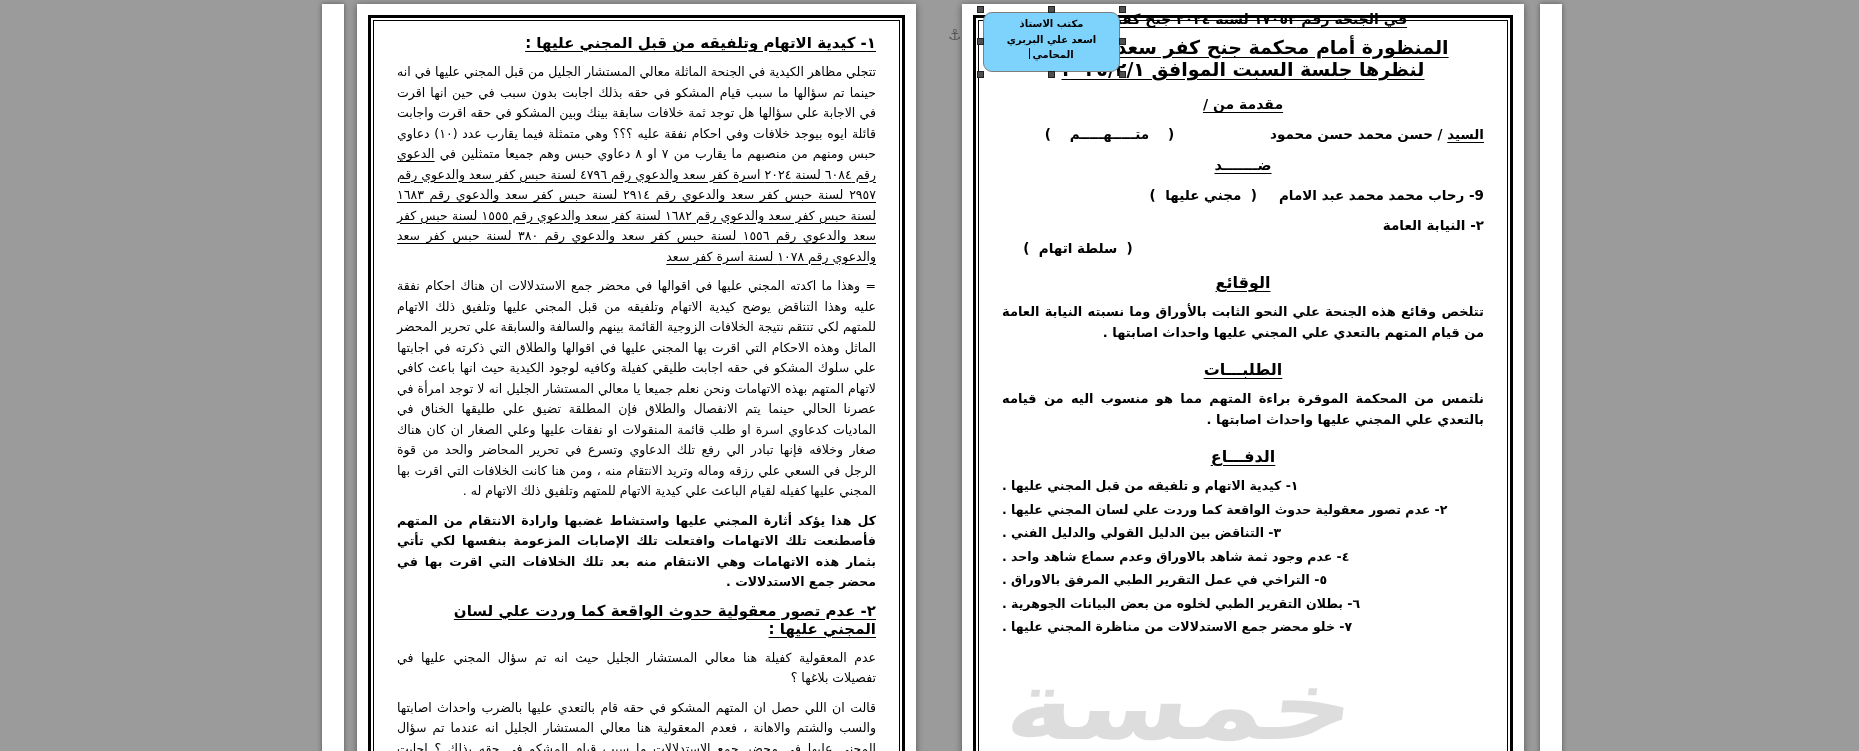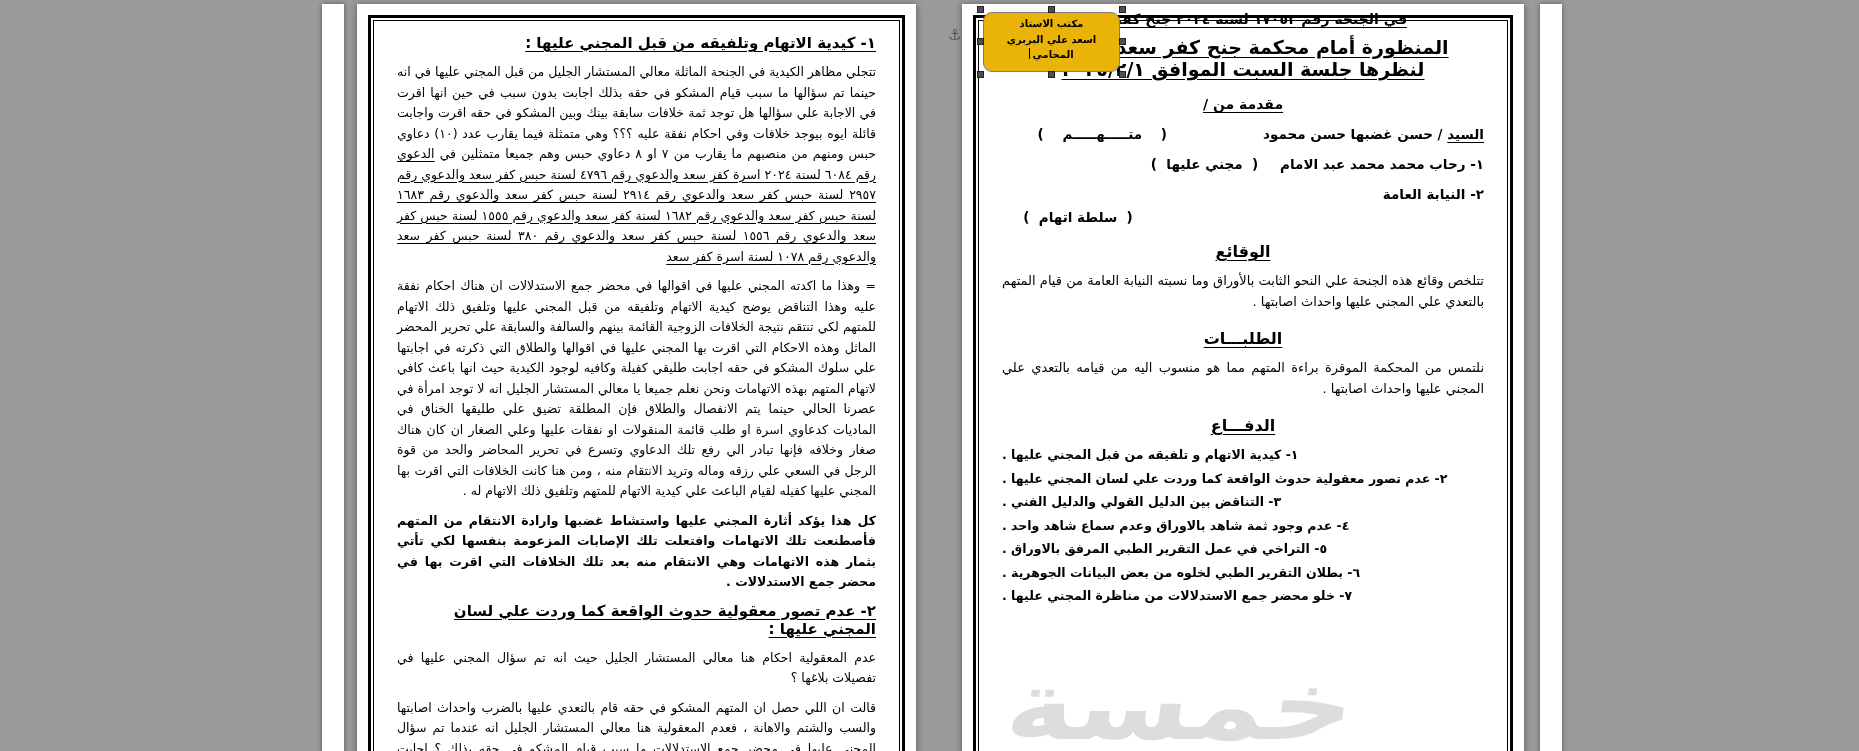--- a/index.html
+++ b/index.html
@@ -40,36 +40,36 @@
   .title  { margin-top:86px; font-size:16.5px; }
   .case   { margin-top:7px;  font-size:14px; }
   .court  { margin-top:9px;  font-size:19px; }
   .from   { margin-top:16px; font-size:14px; }
   .versus { margin-top:15px; font-size:14.5px; }
   .row { display:flex; margin-top:14px; font-size:13.5px; font-weight:bold; }
   .gap-def { margin-inline-start:96px; }
   .gap-p1  { margin-inline-start:22px; }
   .gap-p2  { margin-inline-start:250px;margin-top:23px; }
   .mid-heading { margin-top:17px; text-align:center; font-size:16px; font-weight:bold; }
-  .rbody { margin-top:9px; font-size:13px; line-height:21px; text-align:justify; font-weight:normal; }
+  .rbody { margin-top:9px; font-size:13px; line-height:21px; text-align:justify; font-weight:bold; }
   .defense-list { margin-top:8px; }
   .dp { font-size:12.5px; font-weight:bold; line-height:23.5px; text-align:left; }
 
   .watermark { position:absolute; top:646px; left:38px; z-index:0; font-size:96px;
                font-weight:bold; opacity:.13; white-space:nowrap;
                transform:scaleX(1.2) skewX(-6deg); transform-origin:left bottom; }
 
   
   .anchor { position:absolute; left:948px; top:26px; font-size:15px; color:#555; z-index:3; }
 
   
   .tb-wrap { position:absolute; left:981px; top:10px; width:141px; height:64px; z-index:3; }
   .tb-box { position:absolute; inset:2px; border:1px solid #7d7d7d; border-radius:9px;
             text-align:center; font-size:10px; font-weight:bold; line-height:1.55;
-            padding-top:3px; direction:rtl; background:#eab308; }
+            padding-top:3px; direction:rtl; background:#7dd3fc; }
   .caret { display:inline-block; width:1px; height:11px; background:#000;
            margin-inline-start:2px; vertical-align:-1px; }
   .handle { position:absolute; width:7px; height:7px; background:#4f4f4f;
             border:1px solid #222; }
   .h-tl { left:-4px;  top:-4px; }  .h-tm { left:calc(50% - 4px); top:-4px; }
   .h-tr { right:-4px; top:-4px; }  .h-ml { left:-4px;  top:calc(50% - 4px); }
   .h-mr { right:-4px; top:calc(50% - 4px); }
   .h-bl { left:-4px;  bottom:-4px; } .h-bm { left:calc(50% - 4px); bottom:-4px; }
   .h-br { right:-4px; bottom:-4px; }
 </style>
@@ -82,41 +82,42 @@
   <div class="sliver sliver-right"></div>
 
   <section class="page page-left">
     <div class="frame"></div>
     <div class="content-left" lang="ar">
       <h2 class="sec-heading">١- كيدية الاتهام وتلفيقه من قبل المجني عليها :</h2>
       <p class="body"><span>تتجلي مظاهر الكيدية في الجنحة الماثلة معالي المستشار الجليل من قبل المجني عليها في انه حينما تم سؤالها ما سبب قيام المشكو في حقه بذلك اجابت بدون سبب في حين انها اقرت في الاجابة علي سؤالها هل توجد ثمة خلافات سابقة بينك وبين المشكو في حقه اقرت واجابت قائلة ايوه بيوجد خلافات وفي احكام نفقة عليه ؟؟؟ وهي متمثلة فيما يقارب عدد (١٠) دعاوي حبس ومنهم من منصبهم ما يقارب من ٧ او ٨ دعاوي حبس وهم جميعا متمثلين في </span><span class="u">الدعوي رقم ٦٠٨٤ لسنة ٢٠٢٤ اسرة كفر سعد والدعوي رقم ٤٧٩٦ لسنة حبس كفر سعد والدعوي رقم ٢٩٥٧ لسنة حبس كفر سعد والدعوي رقم ٢٩١٤ لسنة حبس كفر سعد والدعوي رقم ١٦٨٣ لسنة حبس كفر سعد والدعوي رقم ١٦٨٢ لسنة كفر سعد والدعوي رقم ١٥٥٥ لسنة حبس كفر سعد والدعوي رقم ١٥٥٦ لسنة حبس كفر سعد والدعوي رقم ٣٨٠ لسنة حبس كفر سعد والدعوي رقم ١٠٧٨ لسنة اسرة كفر سعد</span></p>
       <p class="body">= وهذا ما اكدته المجني عليها في اقوالها في محضر جمع الاستدلالات ان هناك احكام نفقة عليه وهذا التناقض يوضح كيدية الاتهام وتلفيقه من قبل المجني عليها وتلفيق ذلك الاتهام للمتهم لكي تنتقم نتيجة الخلافات الزوجية القائمة بينهم والسالفة والسابقة علي تحرير المحضر الماثل وهذه الاحكام التي اقرت بها المجني عليها في اقوالها والطلاق التي ذكرته في اجابتها علي سلوك المشكو في حقه اجابت طليقي كفيلة وكافيه لوجود الكيدية حيث انها باعث كافي لاتهام المتهم بهذه الاتهامات ونحن نعلم جميعا يا معالي المستشار الجليل انه لا توجد امرأة في عصرنا الحالي حينما يتم الانفصال والطلاق فإن المطلقة تضيق علي طليقها الخناق في الماديات كدعاوي اسرة او طلب قائمة المنقولات او نفقات عليها وعلي الصغار ان كان هناك صغار وخلافه فإنها تبادر الي رفع تلك الدعاوي وتسرع في تحرير المحاضر والحد من قوة الرجل في السعي علي رزقه وماله وتريد الانتقام منه ، ومن هنا كانت الخلافات التي اقرت بها المجني عليها كفيله لقيام الباعث علي كيدية الاتهام للمتهم وتلفيق ذلك الاتهام له .</p>
       <p class="body bold">كل هذا يؤكد أثارة المجني عليها واستشاط غضبها وارادة الانتقام من المتهم فأصطنعت تلك الاتهامات وافتعلت تلك الإصابات المزعومة بنفسها لكي تأتي بثمار هذه الاتهامات وهي الانتقام منه بعد تلك الخلافات التي اقرت بها في محضر جمع الاستدلالات .</p>
       <h2 class="sec-heading second">٢- عدم تصور معقولية حدوث الواقعة كما وردت علي لسان المجني عليها :</h2>
-      <p class="body">عدم المعقولية احكام هنا معالي المستشار الجليل حيث انه تم سؤال المجني عليها في تفصيلات بلاغها ؟</p>
+      <p class="body">عدم المعقولية كفيلة هنا معالي المستشار الجليل حيث انه تم سؤال المجني عليها في تفصيلات بلاغها ؟</p>
       <p class="body">قالت ان اللي حصل ان المتهم المشكو في حقه قام بالتعدي عليها بالضرب واحداث اصابتها والسب والشتم والاهانة ، فعدم المعقولية هنا معالي المستشار الجليل انه عندما تم سؤال المجني عليها في محضر جمع الاستدلالات ما سبب قيام المشكو في حقه بذلك ؟ اجابت صراحة " بدون سبب " فكيف يذهب المشكو في حقه الي محل وجود المجني عليها قاصدا احداث اصابتها وسبها وشتمها واهانتها بدون سبب كما ادعت المجني عليها في محضر جمع الاستدلالات ثم ان المتهم يعمل طوال اليوم فكيف يأتي في هذا الوقت</p>
     </div>
   </section>
 
   <section class="page page-right">
     <div class="frame"></div>
     <div class="watermark">خمسة</div>
     <div class="content-right" lang="ar">
       <div class="hdr case"><span class="u">في الجنحة رقم ١٧٠٥٣ لسنة ٢٠٢٤ جنح كفر سعد</span></div>
       <div class="hdr court"><span class="u">المنظورة أمام محكمة جنح كفر سعد والمحدد لنظرها جلسة السبت الموافق ٢٠٢٥/٢/١</span></div>
       <div class="hdr from"><span class="u">مقدمة من /</span></div>
 
       <div class="row">
-        <span><span class="u">السيد</span><span> / حسن غضبها حسن محمود</span></span>
+        <span><span class="u">السيد</span><span> / حسن محمد حسن محمود</span></span>
         <span class="gap-def">(&nbsp;&nbsp;&nbsp;&nbsp;متـــــهـــــم&nbsp;&nbsp;&nbsp;&nbsp;)</span>
       </div>
 
+      <div class="hdr versus"><span class="u">ضـــــــد</span></div>
 
       <div class="row">
-        <span>١- رحاب محمد محمد عبد الامام</span>
+        <span>9- رحاب محمد محمد عبد الامام</span>
         <span class="gap-p1">(&nbsp;&nbsp;مجني عليها&nbsp;&nbsp;)</span>
       </div>
 
       <div class="row">
         <span>٢- النيابة العامة</span>
         <span class="gap-p2">(&nbsp;&nbsp;سلطة اتهام&nbsp;&nbsp;)</span>
       </div>
 
       <h3 class="mid-heading"><span class="u">الوقائع</span></h3>
       <p class="rbody">تتلخص وقائع هذه الجنحة علي النحو الثابت بالأوراق وما نسبته النيابة العامة من قيام المتهم بالتعدي علي المجني عليها واحداث اصابتها .</p>

